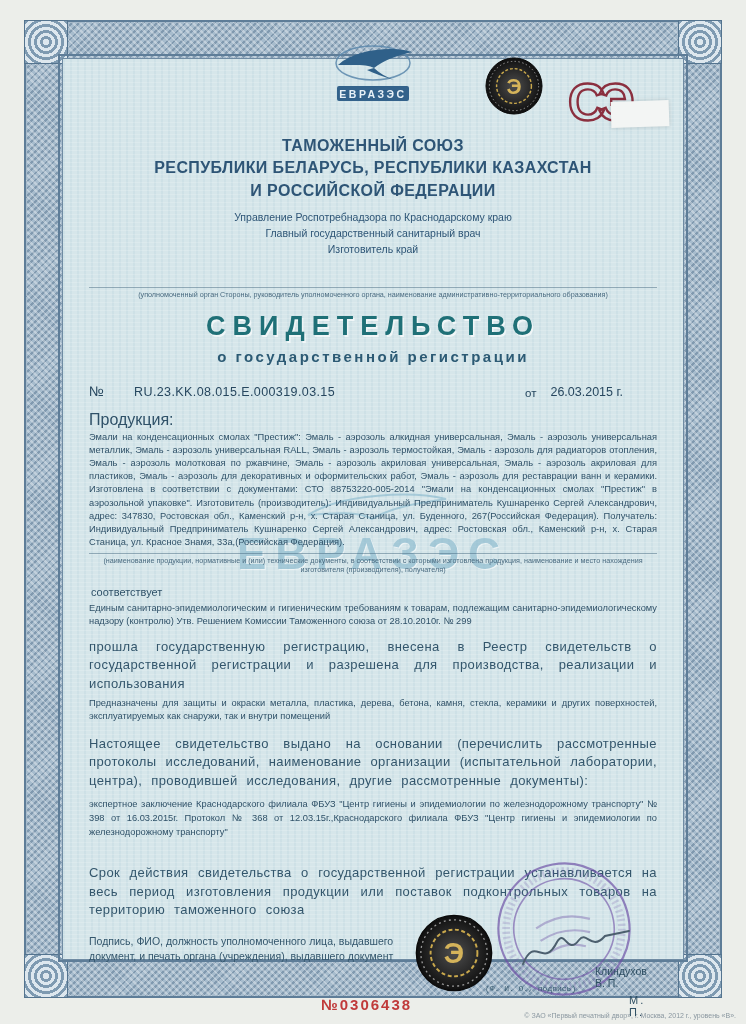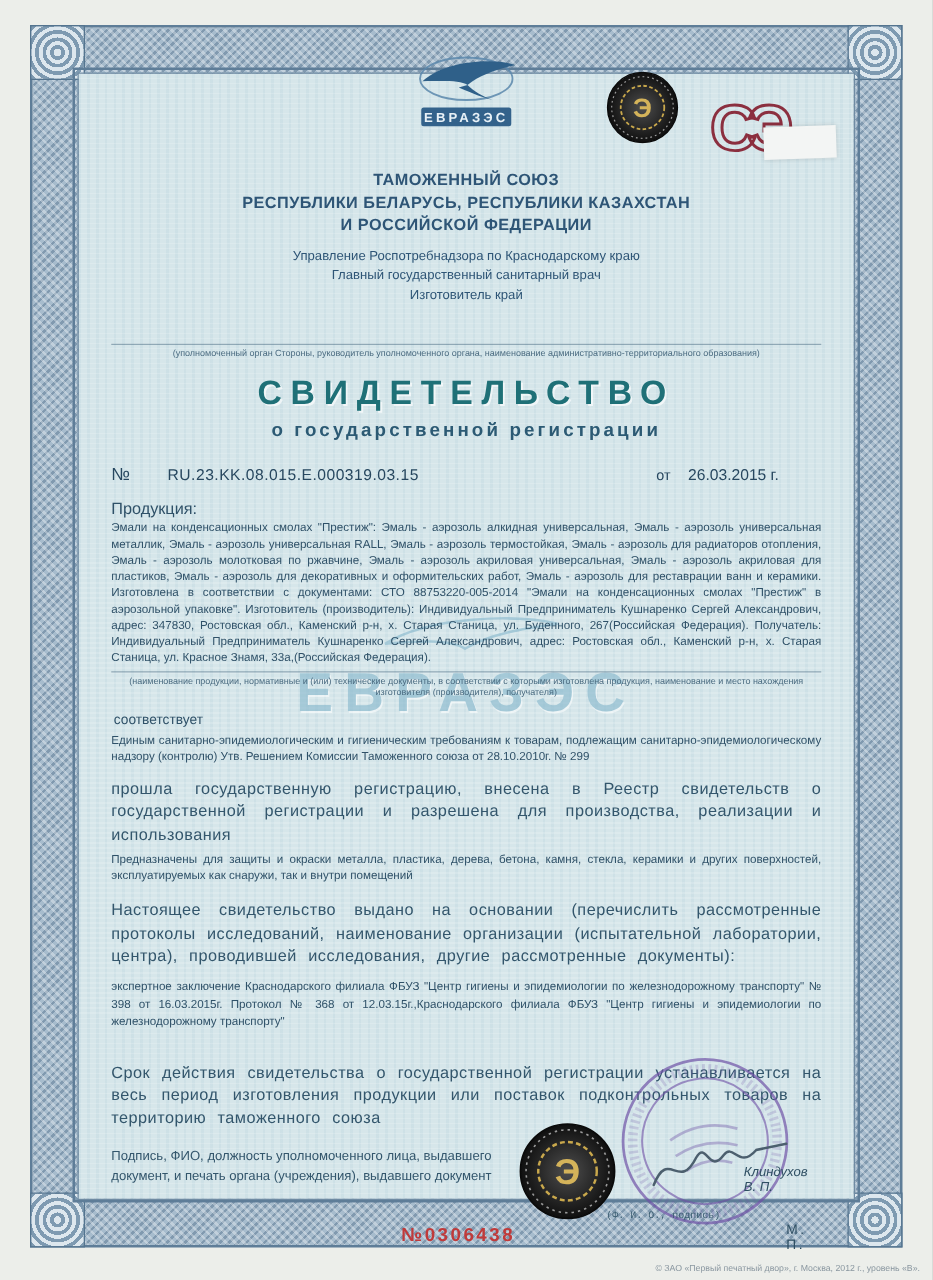--- a/index.html
+++ b/index.html
@@ -44,60 +44,60 @@
   .wm-text{font-size:44px;font-weight:bold;color:#84b6cc;letter-spacing:9px;
       text-shadow:1px 1px 0 rgba(255,255,255,.9);}
   
   .logo-row{position:relative;height:60px;}
   .eurasec-logo{position:absolute;left:50%;transform:translateX(-50%);top:-16px;}
   .holo-top{position:absolute;left:396px;top:-2px;width:58px;height:58px;z-index:2;}
   .se-logo{position:absolute;left:466px;top:16px;}
   .white-patch{position:absolute;right:-12px;top:42px;width:58px;height:26px;
       background:#f3f5f4;box-shadow:0 0 4px rgba(0,0,0,.15);transform:rotate(-2deg);}
   
-  .union{text-align:center;font-weight:bold;font-size:13px;color:#2e5576;
+  .union{text-align:center;font-weight:bold;font-size:16px;color:#2e5576;
       line-height:1.4;letter-spacing:.4px;margin-top:16px;}
   .authority{text-align:center;font-size:10.5px;font-weight:normal;color:#2e5576;line-height:1.5;margin-top:8px;}
   .caption-line{font-size:7.2px;color:#4a6b80;text-align:center;
       border-top:1px solid rgba(60,95,120,.45);padding-top:2px;}
   .authority-cap{margin-top:30px;}
   .title{text-align:center;margin-top:12px;font-weight:bold;font-size:27px;letter-spacing:7px;color:#1f7077;
       text-shadow:1.5px 1.5px 0 rgba(255,255,255,.65);}
   .subtitle{text-align:center;font-weight:bold;font-size:15px;letter-spacing:2.5px;color:#2c5a74;margin-top:6px;}
   
   .number-row{display:flex;align-items:flex-end;margin-top:18px;font-size:13px;color:#27475f;}
   .no-label{font-size:14px;}
   .no-value{margin-left:30px;font-size:12.5px;letter-spacing:.4px;}
   .no-spacer{flex:1;}
   .from-label{font-size:11.5px;margin-right:14px;}
   .no-date{font-size:12.5px;margin-right:34px;}
   
   .small-text{font-size:9.3px;line-height:1.4;text-align:justify;color:#2f5168;}
   .product{margin-top:12px;}
-  .product-label{font-size:13px;margin-bottom:2px;}
+  .product-label{font-size:16px;margin-bottom:2px;}
   .product-cap{margin-top:4px;}
   .conf{margin-top:12px;}
   .conf-label{font-size:11px;margin-left:2px;}
   .conf-text{margin-top:4px;}
   .big-para{margin-top:10px;font-size:13px;color:#33566c;line-height:1.42;
       text-align:justify;letter-spacing:.4px;word-spacing:5px;}
   .purpose{margin-top:4px;}
   .basis{margin-top:12px;}
   .expert{margin-top:8px;line-height:1.5;}
   .validity{margin-top:24px;}
   
   .sign-block{position:relative;margin-top:14px;height:88px;}
   .sign-label{width:312px;font-size:10.5px;line-height:1.5;color:#33566c;}
   .serial{position:absolute;left:232px;top:62px;color:#c03a3a;font-weight:bold;
       font-size:15px;letter-spacing:2px;}
   .holo-bottom{position:absolute;left:326px;top:-20px;width:78px;height:78px;z-index:3;}
   .violet-stamp{position:absolute;left:404px;top:-76px;width:142px;height:142px;
       transform:rotate(-10deg);opacity:.85;z-index:2;}
   .signature-svg{position:absolute;left:428px;top:-8px;z-index:4;}
-  .signer{position:absolute;left:506px;top:14px;font-size:10.5px;color:#2f4f63;z-index:4;font-style:italic;}
+  .signer{position:absolute;left:506px;top:31px;font-size:10.5px;color:#2f4f63;z-index:4;}
   .signer-cap{position:absolute;left:396px;top:50px;font-size:8px;color:#3c5e72;z-index:4;font-family:Liberation Mono, monospace;}
   .mp{position:absolute;left:540px;top:60px;font-size:11px;letter-spacing:2px;color:#2f4f63;z-index:4;}
   
   .copyright{position:absolute;bottom:5px;right:10px;font-size:7px;color:#8a97a0;}
 </style>
 </head>
 <body>
 
 <div class="page">
 

